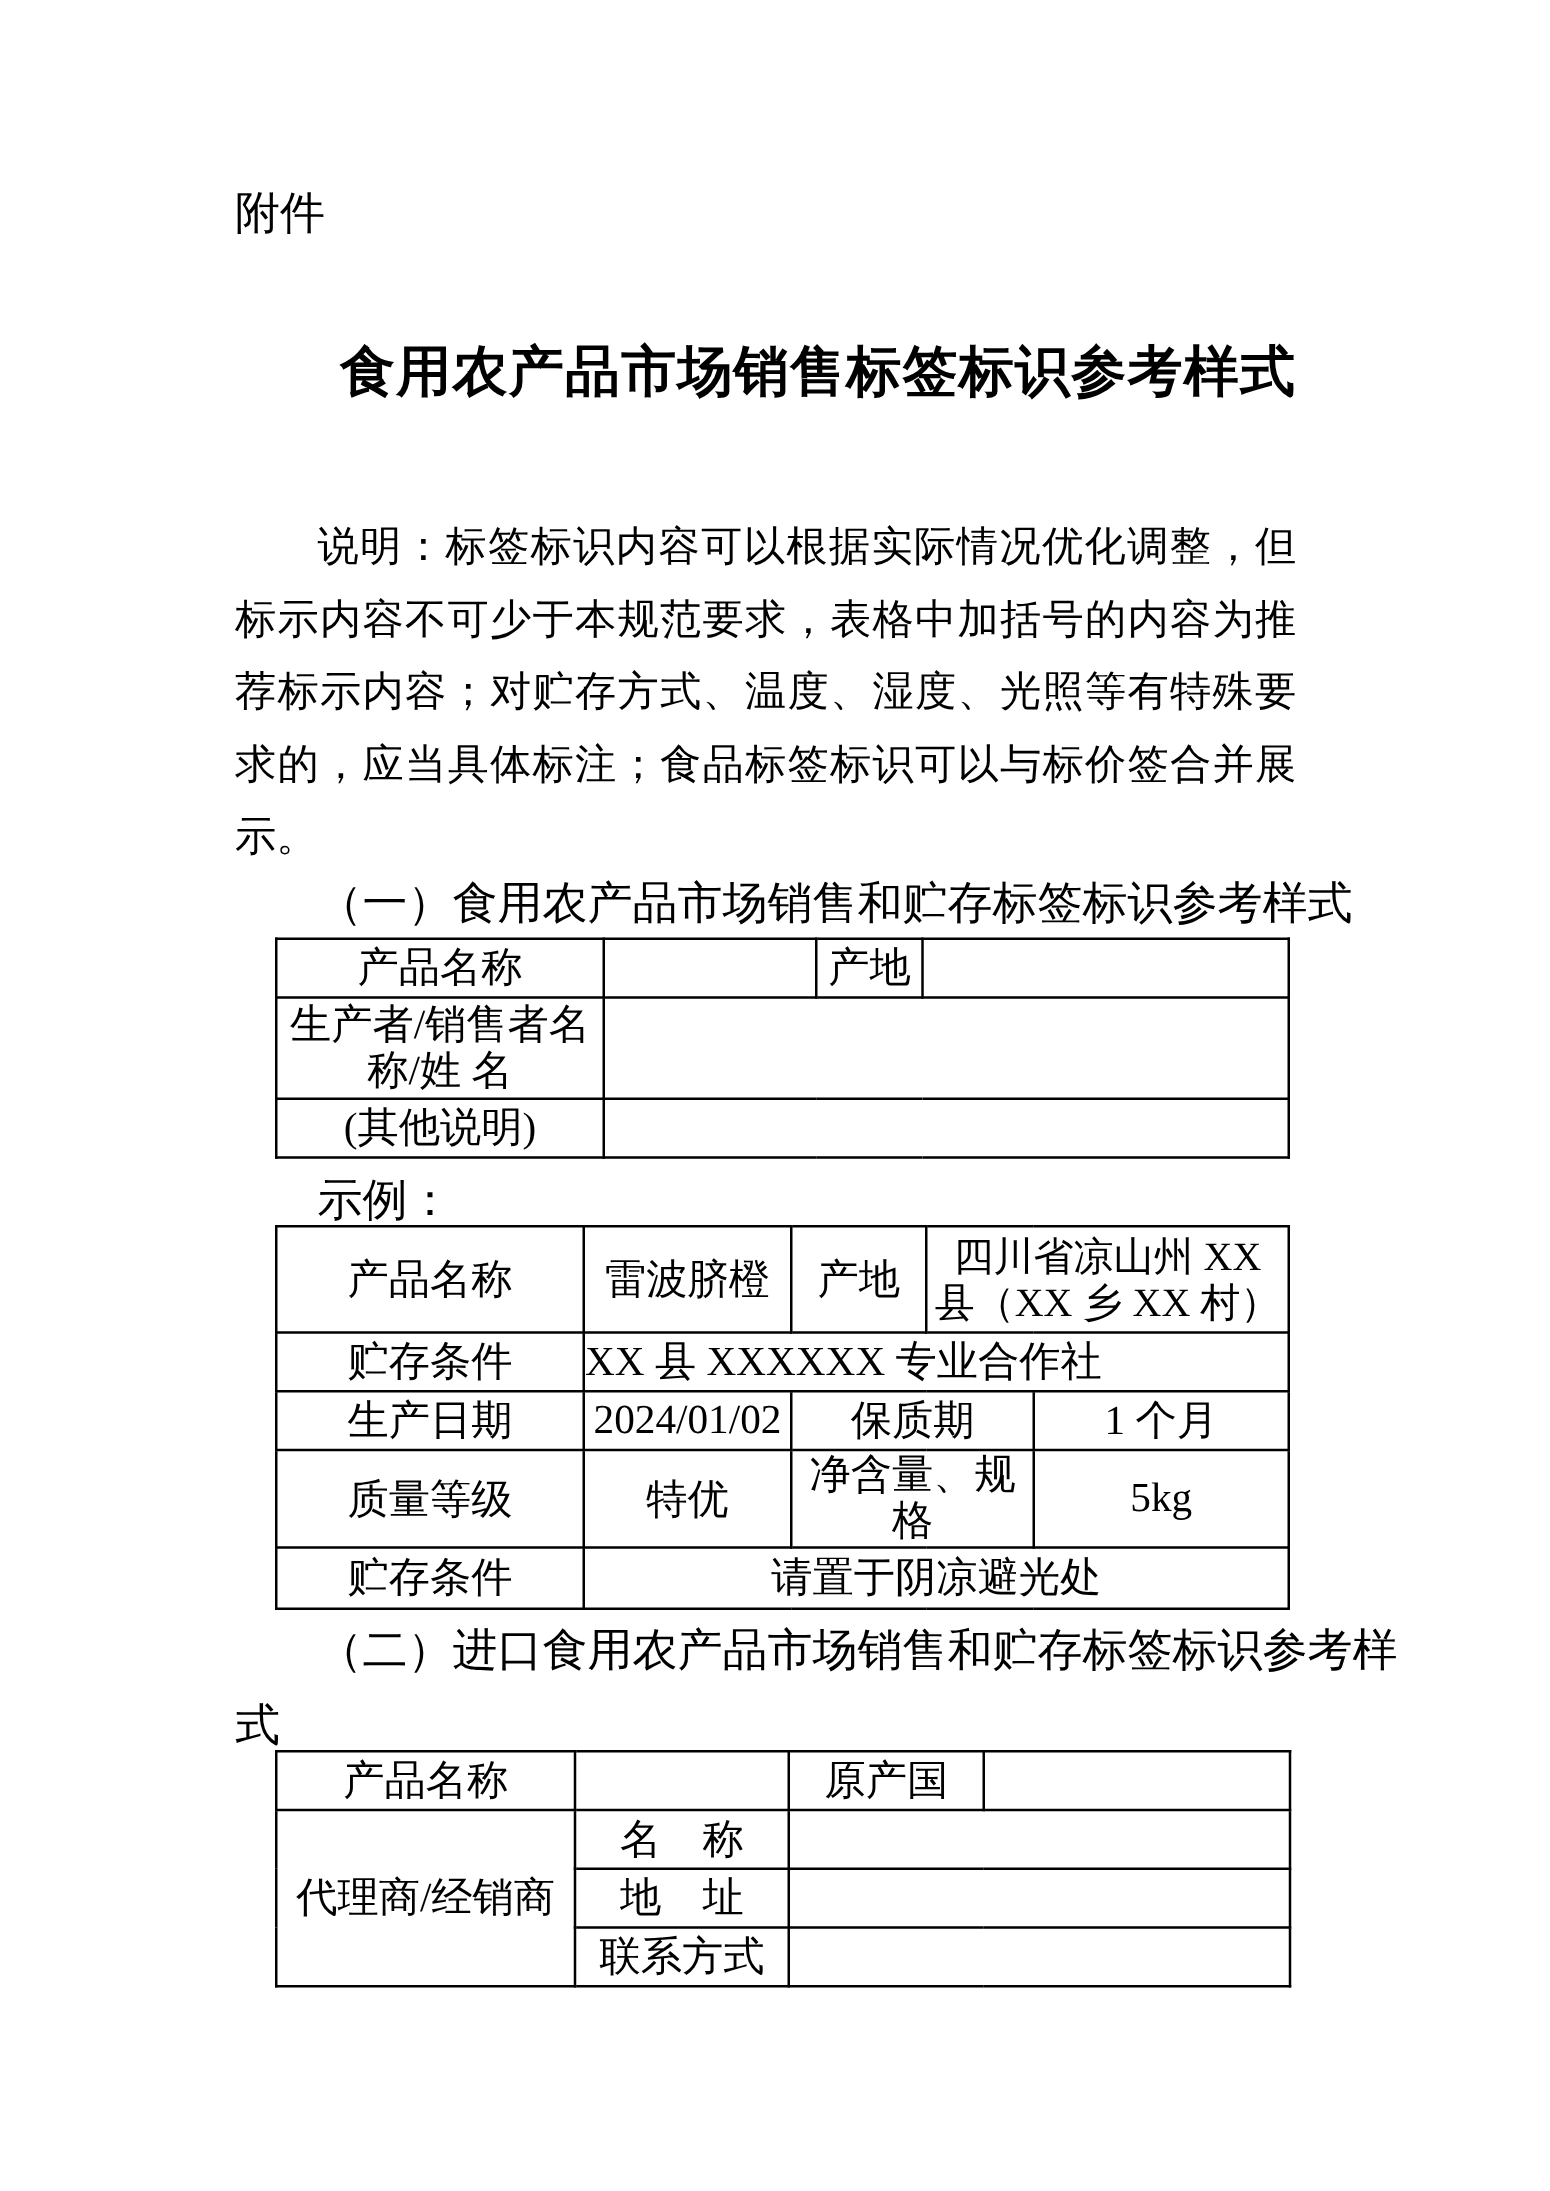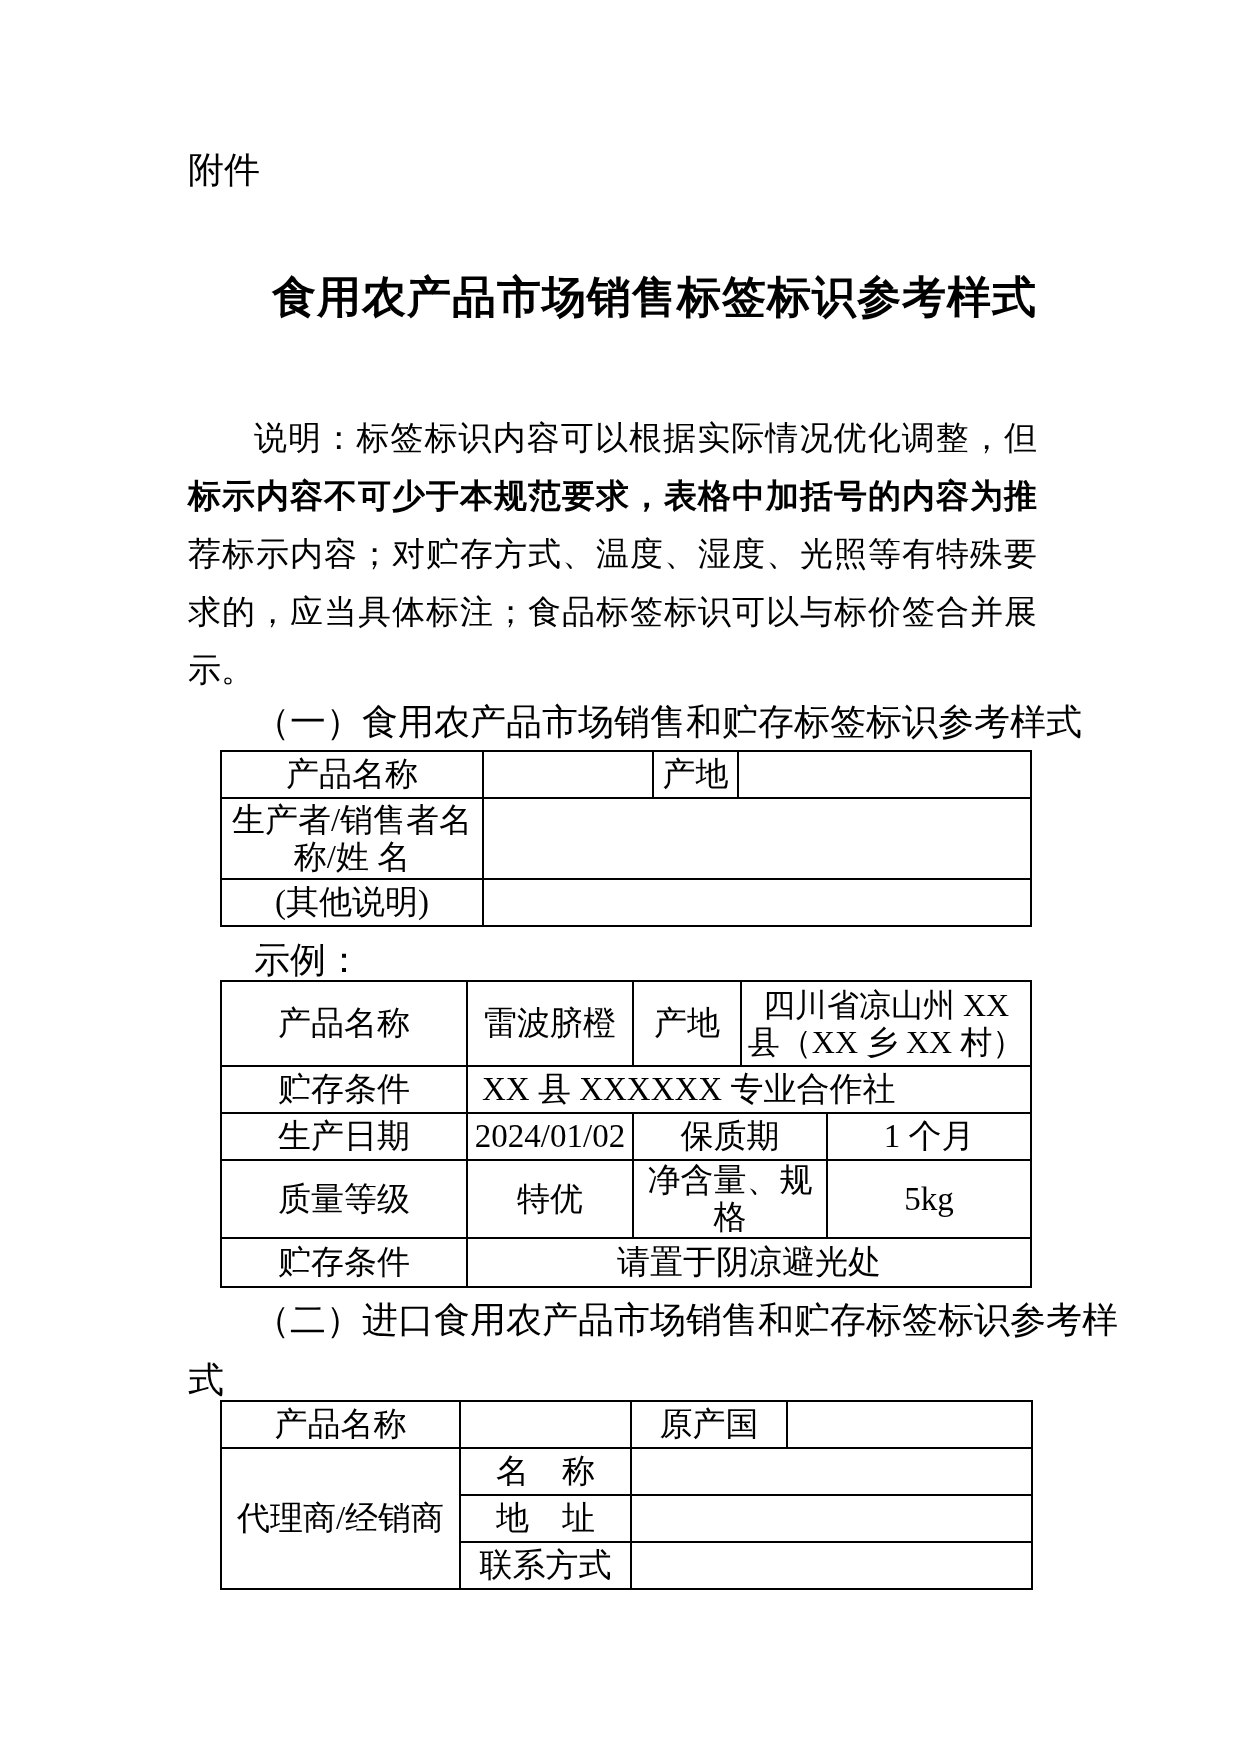--- a/index.html
+++ b/index.html
@@ -31,36 +31,36 @@
   .doc-table { border-collapse:collapse; table-layout:fixed; }
   .doc-table td {
     border:2px solid #000000;
     text-align:center;
     vertical-align:middle;
     font-size:33px;
     padding:0;
     overflow:hidden;
     white-space:nowrap;
   }
-  .doc-table td.left-cell { text-align:left; padding-left:14px; }
+  .doc-table td.left-cell { text-align:left; padding-left:0; }
   .two-line div { line-height:37px; white-space:nowrap; }
   .date-cell { font-size:30px; }
   .fit-cell div { font-size:32px; }
 </style>
 </head>
 <body>
 
 <div class="page">
 
   <div class="abs body-text" style="left:188px; top:148px;">附件</div>
 
   <div class="abs title" style="top: 268px;">食用农产品市场销售标签标识参考样式</div>
 
   <div class="abs para-line" style="top:418px; padding-left:66px; width:783px;">说明：标签标识内容可以根据实际情况优化调整，但</div>
-  <div class="abs para-line" style="top:476px;font-weight:bold;">标示内容不可少于本规范要求，表格中加括号的内容为推</div>
+  <div class="abs para-line" style="top:476px;">标示内容不可少于本规范要求，表格中加括号的内容为推</div>
   <div class="abs para-line" style="top:592px;">求的，应当具体标注；食品标签标识可以与标价签合并展</div>
   <div class="abs para-line" style="top:534px;">荐标示内容；对贮存方式、温度、湿度、光照等有特殊要</div>
   <div class="abs para-line nojust" style="top:650px;">示。</div>
 
   <div class="abs body-text" style="left:254px; top:700px;">（一）食用农产品市场销售和贮存标签标识参考样式</div>
 
   <div class="abs" style="left:220px; top:750px;">
     <table class="doc-table" style="width:810px;">
       <colgroup>
         <col style="width:262px">

